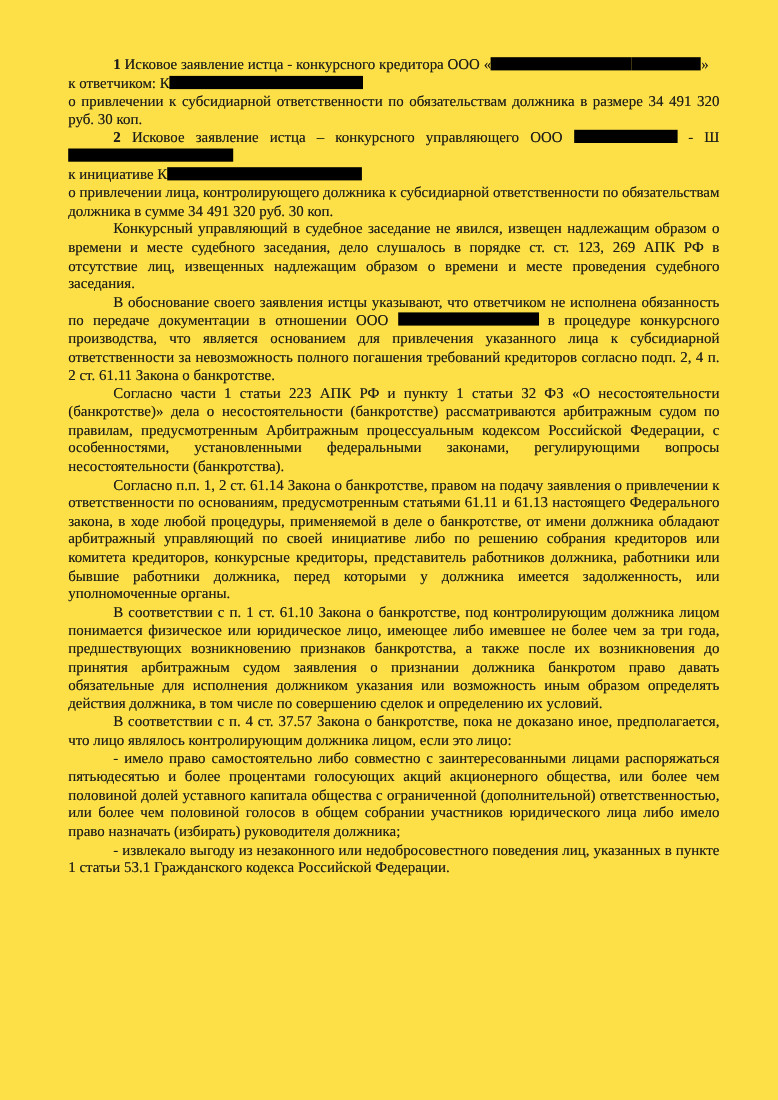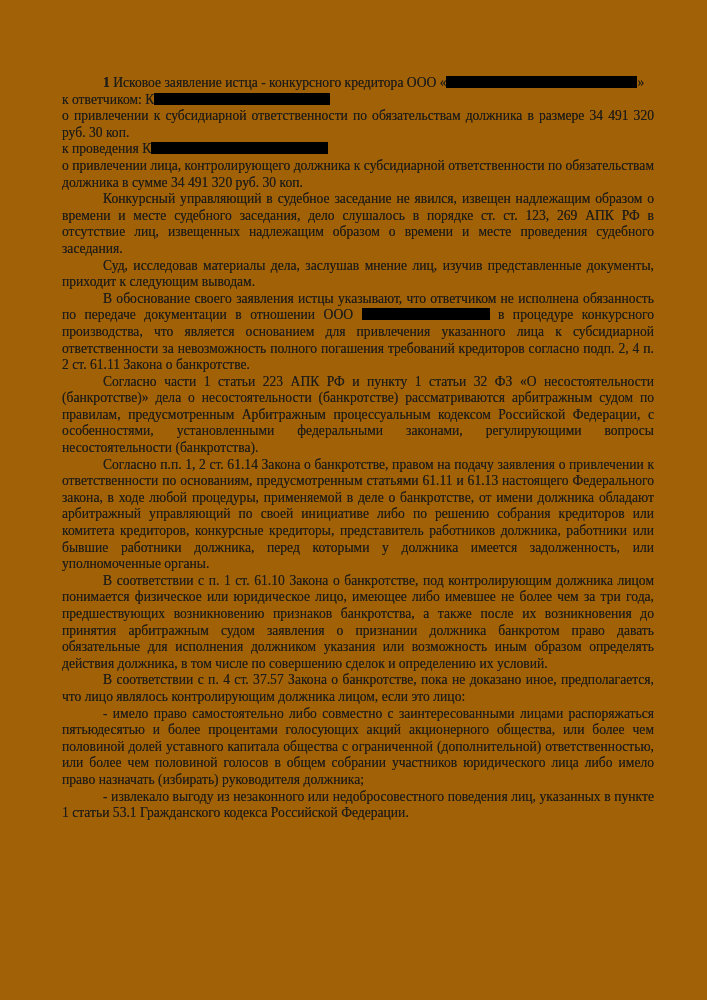--- a/index.html
+++ b/index.html
@@ -1,43 +1,43 @@
 <!DOCTYPE html>
 <html><head>
 <meta charset="utf-8">
 <style>
   html, body { margin:0; padding:0; background:#ffffff; }
   .page {
     position:relative; width:707px; height:1000px; box-sizing:border-box;
-    background:#a16207; overflow:hidden;
-    padding:75px 53px 0 62px;
+    background:#fde047; overflow:hidden;
+    padding:51px 53px 0 62px;
     font-family:"Liberation Serif","DejaVu Serif",serif;
     font-size:13.6px; line-height:16.6px; color:#1c1c1c;
     text-shadow:0 0 .3px rgba(0,0,0,.55);
   }
   .para { margin:0; text-align:justify; }
   .para.indent { text-indent:41px; }
   .para b { font-weight:bold; }
   .redact {
     display:inline-block; height:12px; vertical-align:-1px;
     background:#000000;
   }
 </style>
 </head>
 <body>
 
 <div class="page">
   <div style="color: rgb(28, 28, 28);">
       <p class="para indent"><b>1</b><span> Исковое заявление истца - конкурсного кредитора ООО «</span><span class="redact" style="width: 128px; background: rgb(0, 0, 0);"></span><span class="redact" style="width: 63px; background: rgb(0, 0, 0);"></span><span>»</span></p>
       <p class="para"><span>к ответчиком: К</span><span class="redact" style="width: 176px; background: rgb(0, 0, 0);"></span></p>
       <p class="para"><span>о привлечении к субсидиарной ответственности по обязательствам должника в размере 34 491 320 руб. 30 коп.</span></p>
-      <p class="para"><span>к проведения К</span><span class="redact" style="width: 177px; background: rgb(0, 0, 0);"></span></p>
+      <p class="para indent"><b>2</b><span> Исковое заявление истца – конкурсного управляющего ООО </span><span class="redact" style="width: 94px; background: rgb(0, 0, 0);"></span><span> - Ш</span><span class="redact" style="width: 150px; background: rgb(0, 0, 0);"></span></p>
+      <p class="para"><span>к инициативе К</span><span class="redact" style="width: 177px; background: rgb(0, 0, 0);"></span></p>
       <p class="para"><span>о привлечении лица, контролирующего должника к субсидиарной ответственности по обязательствам должника в сумме 34 491 320 руб. 30 коп.</span></p>
       <p class="para indent"><span>Конкурсный управляющий в судебное заседание не явился, извещен надлежащим образом о времени и месте судебного заседания, дело слушалось в порядке ст. ст. 123, 269 АПК РФ в отсутствие лиц, извещенных надлежащим образом о времени и месте проведения судебного заседания.</span></p>
-      <p class="para indent"><span>Суд, исследовав материалы дела, заслушав мнение лиц, изучив представленные документы, приходит к следующим выводам.</span></p>
       <p class="para indent"><span>В обоснование своего заявления истцы указывают, что ответчиком не исполнена обязанность по передаче документации в отношении ООО </span><span class="redact" style="width: 128px; background: rgb(0, 0, 0);"></span><span> в процедуре конкурсного производства, что является основанием для привлечения указанного лица к субсидиарной ответственности за невозможность полного погашения требований кредиторов согласно подп. 2, 4 п. 2 ст. 61.11 Закона о банкротстве.</span></p>
       <p class="para indent"><span>Согласно части 1 статьи 223 АПК РФ и пункту 1 статьи 32 ФЗ «О несостоятельности (банкротстве)» дела о несостоятельности (банкротстве) рассматриваются арбитражным судом по правилам, предусмотренным Арбитражным процессуальным кодексом Российской Федерации, с особенностями, установленными федеральными законами, регулирующими вопросы несостоятельности (банкротства).</span></p>
       <p class="para indent"><span>Согласно п.п. 1, 2 ст. 61.14 Закона о банкротстве, правом на подачу заявления о привлечении к ответственности по основаниям, предусмотренным статьями 61.11 и 61.13 настоящего Федерального закона, в ходе любой процедуры, применяемой в деле о банкротстве, от имени должника обладают арбитражный управляющий по своей инициативе либо по решению собрания кредиторов или комитета кредиторов, конкурсные кредиторы, представитель работников должника, работники или бывшие работники должника, перед которыми у должника имеется задолженность, или уполномоченные органы.</span></p>
       <p class="para indent"><span>В соответствии с п. 1 ст. 61.10 Закона о банкротстве, под контролирующим должника лицом понимается физическое или юридическое лицо, имеющее либо имевшее не более чем за три года, предшествующих возникновению признаков банкротства, а также после их возникновения до принятия арбитражным судом заявления о признании должника банкротом право давать обязательные для исполнения должником указания или возможность иным образом определять действия должника, в том числе по совершению сделок и определению их условий.</span></p>
       <p class="para indent"><span>В соответствии с п. 4 ст. 37.57 Закона о банкротстве, пока не доказано иное, предполагается, что лицо являлось контролирующим должника лицом, если это лицо:</span></p>
       <p class="para indent"><span>- имело право самостоятельно либо совместно с заинтересованными лицами распоряжаться пятьюдесятью и более процентами голосующих акций акционерного общества, или более чем половиной долей уставного капитала общества с ограниченной (дополнительной) ответственностью, или более чем половиной голосов в общем собрании участников юридического лица либо имело право назначать (избирать) руководителя должника;</span></p>
       <p class="para indent"><span>- извлекало выгоду из незаконного или недобросовестного поведения лиц, указанных в пункте 1 статьи 53.1 Гражданского кодекса Российской Федерации.</span></p>
     </div>
 </div>
 

